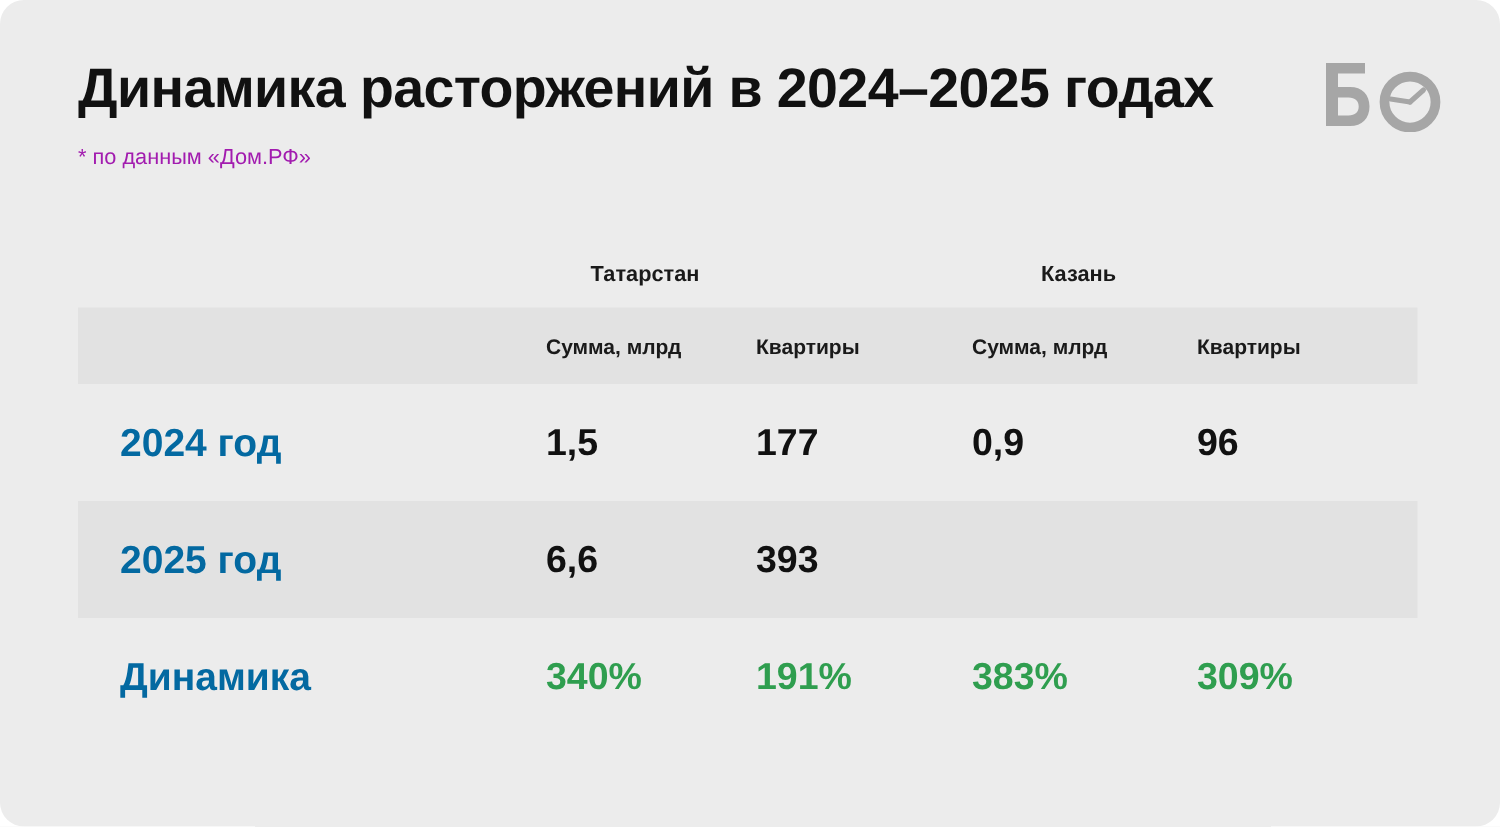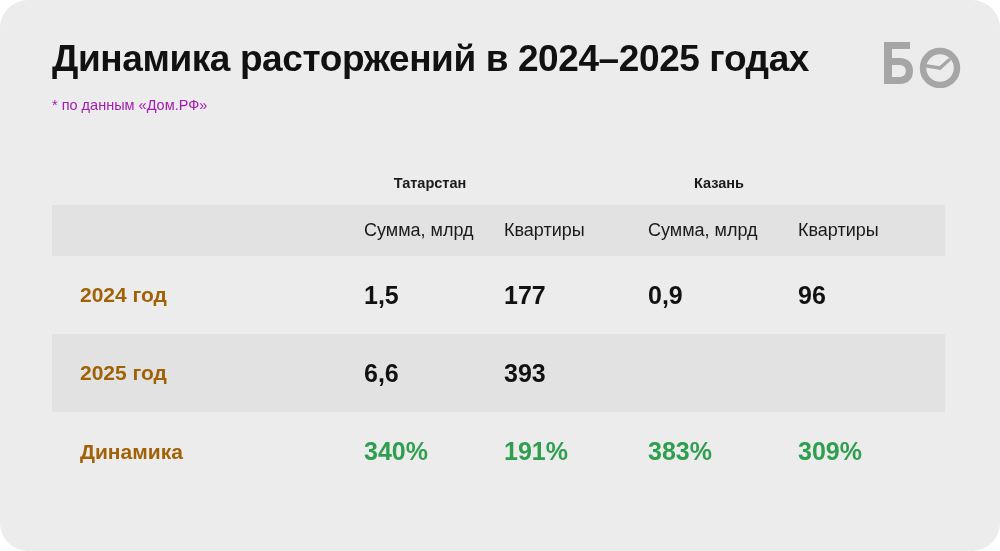--- a/index.html
+++ b/index.html
@@ -10,21 +10,21 @@
   }
   body {
     font-family: "Liberation Sans", "DejaVu Sans", sans-serif;
     -webkit-font-smoothing: antialiased;
   }
   #infographic {
     position: relative;
     width: 1000px;
     height: 551px;
     background: #ececec;
-    border-radius: 28px;
+    border-radius: 16px;
     overflow: hidden;
     box-sizing: border-box;
   }
 
   
   .header-block {
     position: absolute;
     left: 52px;
     top: 36px;
     right: 52px;
@@ -89,28 +89,28 @@
   .c3 { width: 150px; }
   .c4 { width: 147px; }
 
   .group-head-label {
     font-size: 14.5px;
     font-weight: 700;
     color: #1a1a1a;
     text-align: center;
   }
   .sub-head-label {
-    font-size: 18px;
-    font-weight: 400;
+    font-size: 14px;
+    font-weight: 700;
     color: #1a1a1a;
   }
   .row-label {
-    font-size: 21px;
+    font-size: 26px;
     font-weight: 700;
-    color: #a16207;
+    color: #0369a1;
   }
   .value {
     font-size: 25px;
     font-weight: 700;
     color: #111111;
   }
   .value.accent {
     color: #2f9e4f;
   }
 </style>

